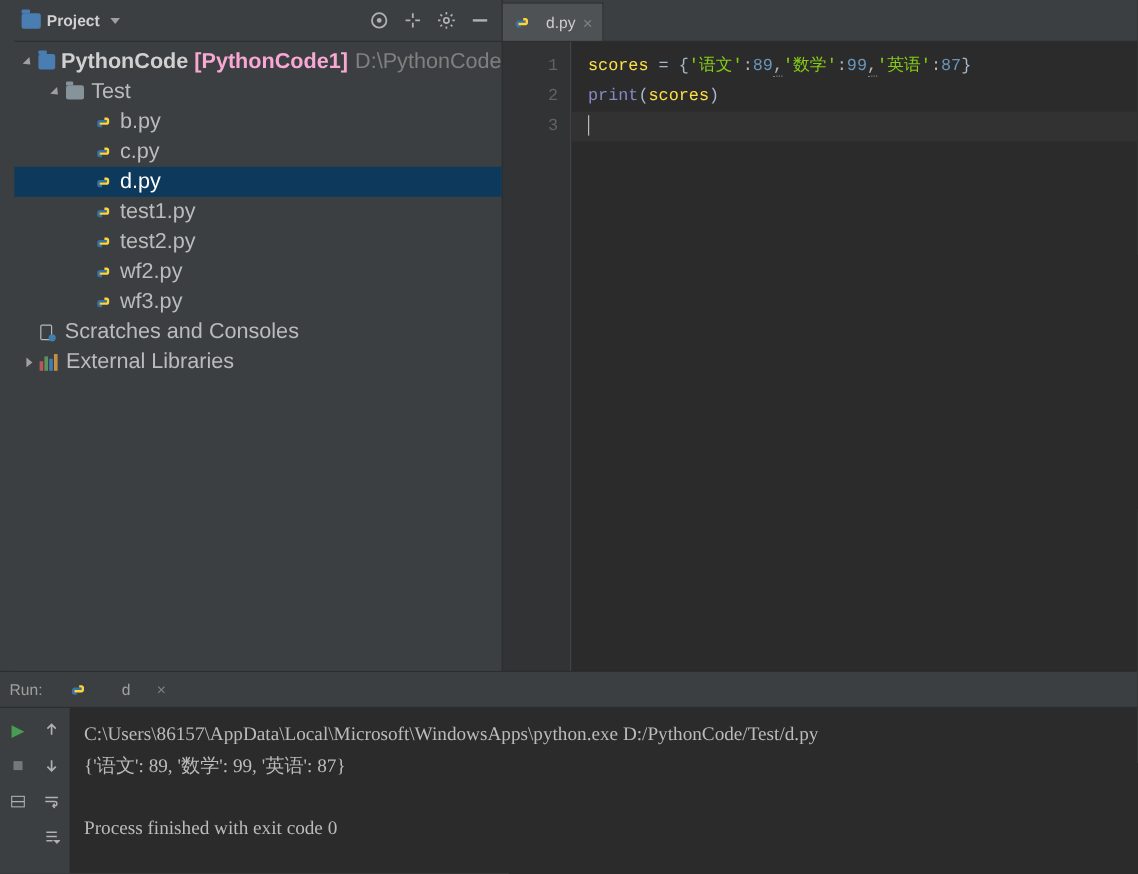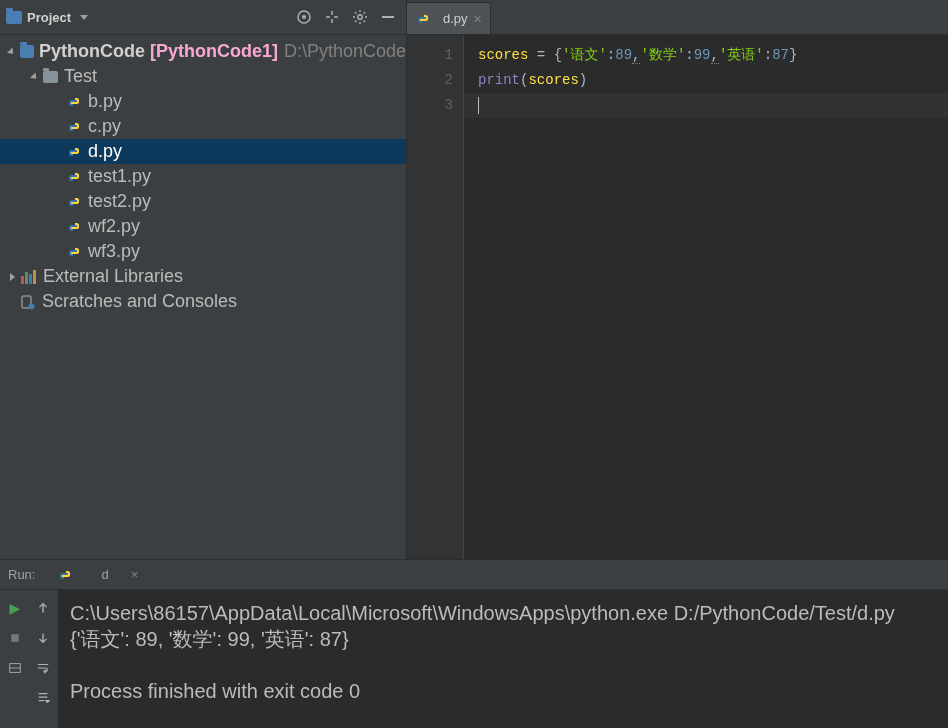--- a/index.html
+++ b/index.html
@@ -17,20 +17,21 @@
   display: flex;
   height: 560px;
   border-bottom: 1px solid #2b2d2e;
 }
 .left-panel {
   width: 407px;
   background: #3c3f41;
   display: flex;
   flex-direction: column;
   border-right: 1px solid #2b2d2e;
+  margin-left: 12px;
 }
 .project-header {
   height: 35px;
   display: flex;
   align-items: center;
   padding: 0 6px;
   border-bottom: 1px solid #2b2d2e;
 }
 .project-title-wrap {
   display: flex;
@@ -253,22 +254,22 @@
   display: flex;
   align-items: center;
   justify-content: center;
   color: #afb1b3;
   cursor: pointer;
 }
 .play { color: #499c54; font-size: 14px; }
 .console {
   flex: 1;
   padding: 10px 12px;
-  font-family: Liberation Sans, sans-serif;
-  font-size: 20px;
+  font-family: Liberation Serif, serif;
+  font-size: 16px;
   color: #bbbbbb;
   line-height: 26px;
   white-space: pre;
 }
 </style>
 </head>
 <body>
 
 <div class="top-area">
 
@@ -377,40 +378,40 @@
             <span class="indent" style="width:66px"></span>
             <span class="pyfile-icon"><svg viewBox="0 0 16 16">
                 <path d="M7 1h2c1 0 2 1 2 2v3H5c-1 0-2 1-2 2v2c0 1 1 2 2 2h2v-2H5V8h6V3c0-1-1-2-2-2H7z" fill="#3572A5"></path>
                 <path d="M9 15H7c-1 0-2-1-2-2v-3h6c1 0 2-1 2-2V6c0-1-1-2-2-2H9v2h2v2H5v5c0 1 1 2 2 2h2z" fill="#FFD43B"></path>
               </svg></span>
             <span>wf3.py</span>
           </div>
         </div>
 
       <div class="tree-row">
+        <span class="indent" style="width:20px"></span>
+        <span class="scratch-icon">
+          <svg viewBox="0 0 16 16">
+              <rect x="2" y="2" width="9" height="12" rx="1" fill="none" stroke="currentColor"></rect>
+              <circle cx="11.5" cy="12.5" r="3" fill="#3d7fae"></circle>
+            </svg>
+        </span>
+        <span>Scratches and Consoles</span>
+      </div>
+
+      <div class="tree-row">
         <span class="indent" style="width:6px"></span>
         <span class="exp right"></span>
         <span class="lib-icon">
             <span></span>
             <span></span>
             <span></span>
             <span></span>
           </span>
         <span>External Libraries</span>
-      </div>
-
-      <div class="tree-row">
-        <span class="indent" style="width:20px"></span>
-        <span class="scratch-icon">
-          <svg viewBox="0 0 16 16">
-              <rect x="2" y="2" width="9" height="12" rx="1" fill="none" stroke="currentColor"></rect>
-              <circle cx="11.5" cy="12.5" r="3" fill="#3d7fae"></circle>
-            </svg>
-        </span>
-        <span>Scratches and Consoles</span>
       </div>
     </div>
   </div>
 
   <div class="right-panel">
     <div class="tab-bar">
       <div class="tab">
         <span class="pyfile-icon">
           <svg viewBox="0 0 16 16">
               <path d="M7 1h2c1 0 2 1 2 2v3H5c-1 0-2 1-2 2v2c0 1 1 2 2 2h2v-2H5V8h6V3c0-1-1-2-2-2H7z" fill="#3572A5"></path>

